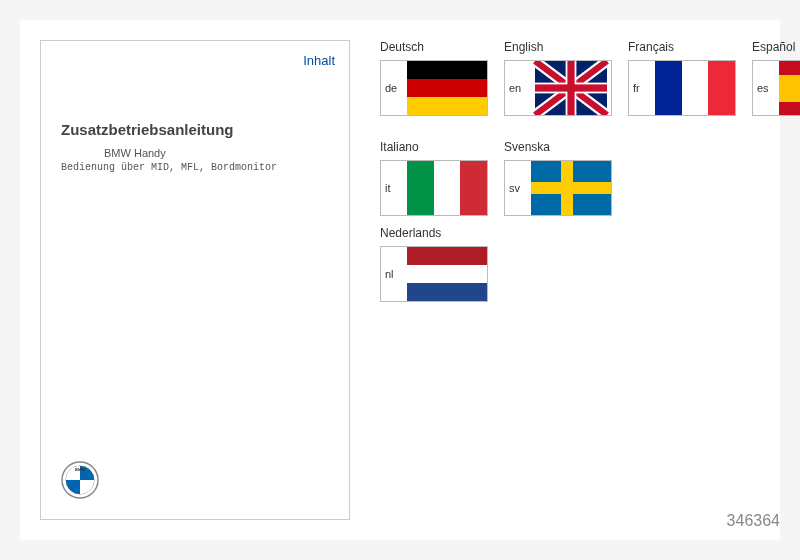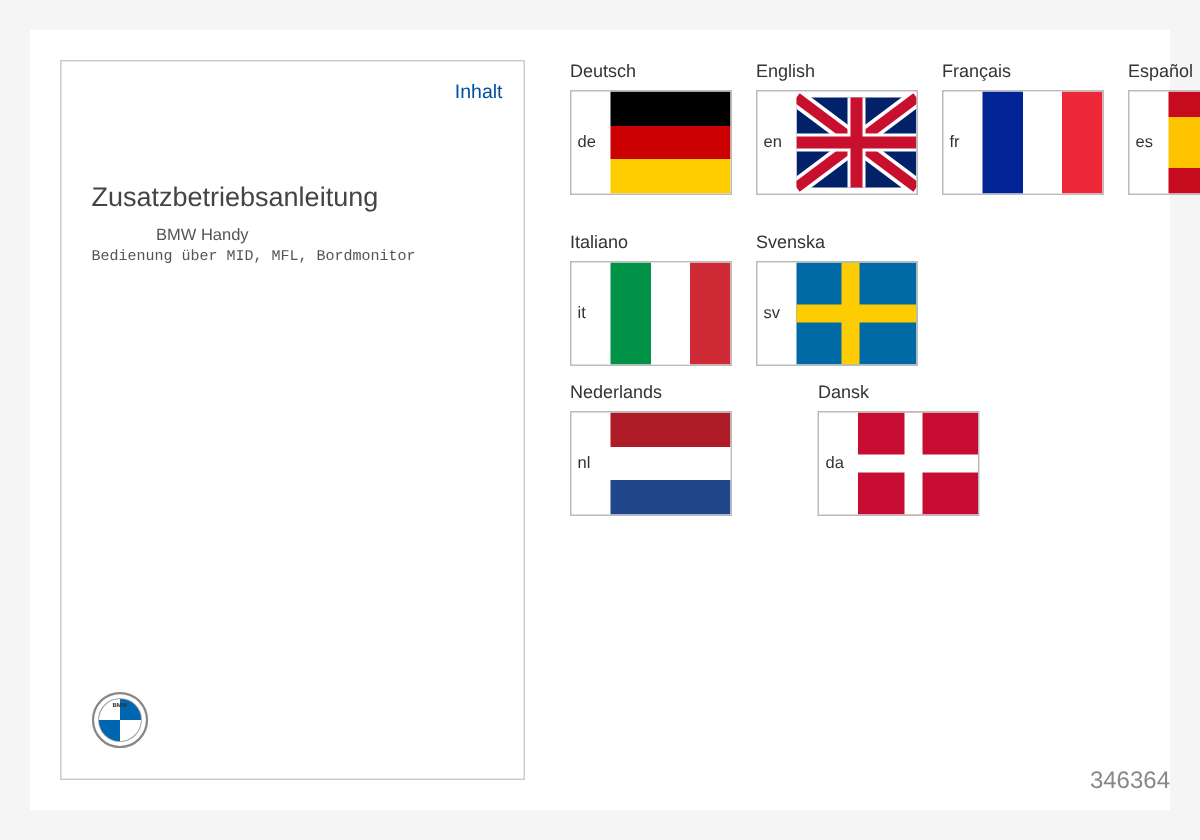--- a/index.html
+++ b/index.html
@@ -45,22 +45,22 @@
       cursor: pointer;
       text-decoration: none;
       text-align: center;
     }
 
     .left-content {
       margin-top: 60px;
     }
 
     .main-title {
-      font-size: 18px;
-      font-weight: normal;
+      font-size: 15px;
+      font-weight: bold;
       color: #444;
       margin-bottom: 8px;
       line-height: 1.2;
     }
 
     .subtitle1 {
       font-size: 11px;
       color: #555;
       margin-bottom: 3px;
       padding-left: 43px;
@@ -103,21 +103,21 @@
     .lang-label {
       font-size: 12px;
       color: #333;
       font-weight: normal;
       margin-bottom: 2px;
     }
 
     .flag-box {
       border: 1px solid #bbb;
       width: 108px;
-      height: 70px;
+      height: 56px;
       display: flex;
       align-items: center;
       overflow: hidden;
       position: relative;
       background: #fff;
     }
 
     .flag-code {
       position: absolute;
       left: 4px;
@@ -396,30 +396,18 @@
           <div class="flag-svg-wrap">
             <div class="flag-nl">
               <div class="s1"></div>
               <div class="s2"></div>
               <div class="s3"></div>
             </div>
           </div>
         </div>
       </div>
 
-      <div class="language-item">
-        <span class="lang-label">Dansk</span>
-        <div class="flag-box">
-          <span class="flag-code">da</span>
-          <div class="flag-svg-wrap">
-            <div class="flag-da">
-              <div class="cross-h"></div>
-              <div class="cross-v"></div>
-            </div>
-          </div>
-        </div>
-      </div>
 
     </div>
   </div>
 </div>
 
 <div class="page-number">346364</div>
 
 </body></html>

